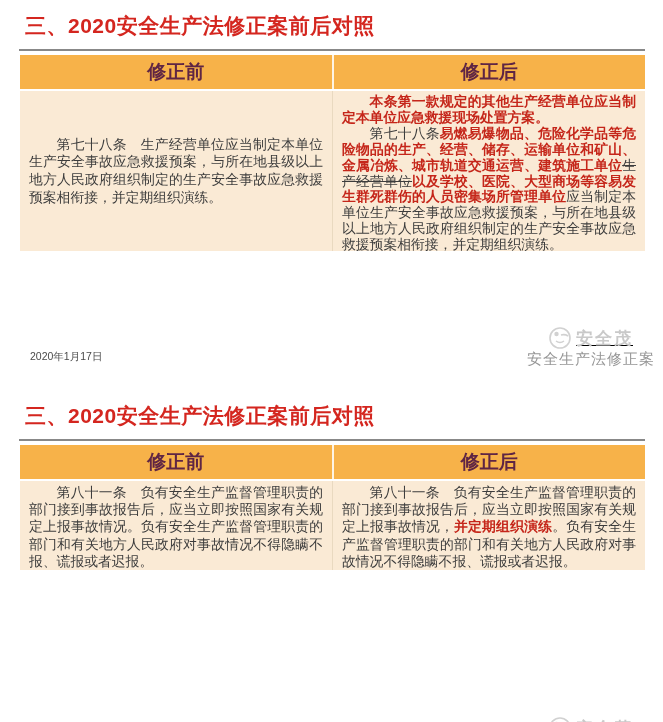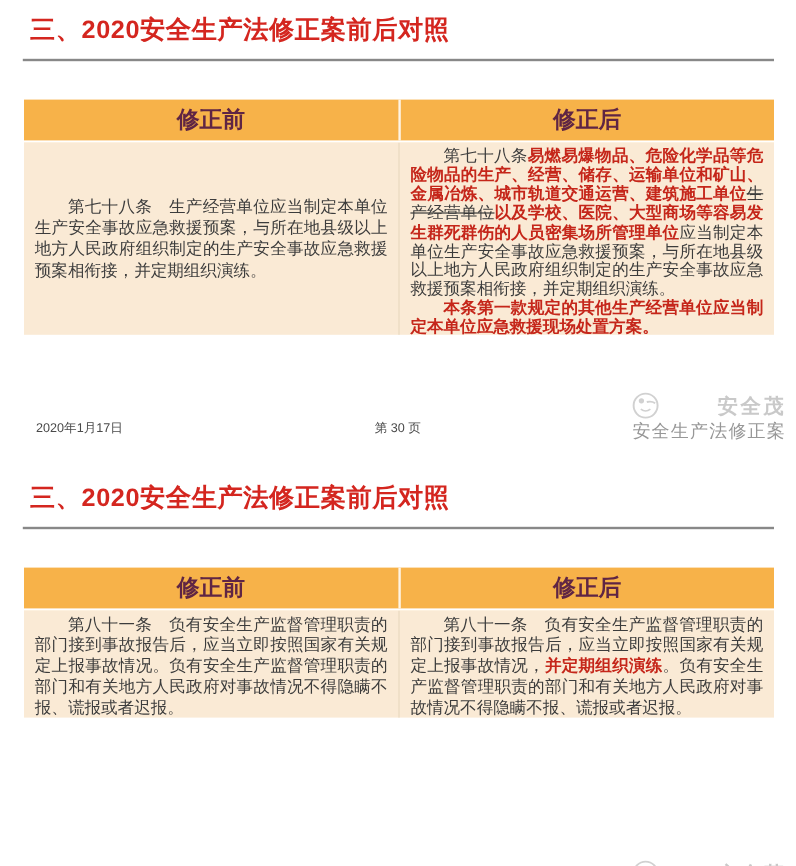--- a/index.html
+++ b/index.html
@@ -38,21 +38,20 @@
   .cmp-table{
     position:absolute;
     left:20px;top:55px;
     width:625px;
   }
   .cmp-header{
     display:flex;
     background:var(--header_bg);
     height:34px;
     border-bottom:2px solid #ffffff;
-    margin-top:28px;
   }
   .cmp-header-cell{
     flex:1;
     display:flex;align-items:center;justify-content:center;
     font-size:19px;font-weight:bold;
     color:var(--header_text);
   }
   .cmp-header-cell.before{border-right:2px solid rgba(255,255,255,0.85);}
   .cmp-body{
     display:flex;
@@ -85,21 +84,21 @@
   .footer-page{
     position:absolute;left:0;right:0;top:350px;
     text-align:center;
     font-size:10.5px;color:var(--footer_text);
   }
   .brand{
     position:absolute;right:8px;top:326px;
     width:130px;
     text-align:right;
   }
-  .brand-row{display:flex;align-items:center;justify-content:space-between;gap:3px;}
+  .brand-row{display:flex;align-items:center;justify-content:center;gap:3px;text-decoration:underline;}
   .brand-logo{width:26px;height:24px;opacity:0.85;}
   .brand-name{
     font-size:17px;font-weight:bold;
     color:var(--watermark_gray);
     letter-spacing:2px;
   }
   .brand-sub{
     margin-top:0px;
     font-size:15px;
     color:var(--watermark_sub);
@@ -118,28 +117,27 @@
     <div class="cmp-table">
       <div class="cmp-header">
         <div class="cmp-header-cell before">修正前</div>
         <div class="cmp-header-cell after">修正后</div>
       </div>
       <div class="cmp-body">
         <div class="cmp-cell before v-center">
             <p class="para"><span class="seg seg-black">第七十八条　生产经营单位应当制定本单位生产安全事故应急救援预案，与所在地县级以上地方人民政府组织制定的生产安全事故应急救援预案相衔接，并定期组织演练。</span></p>
           </div>
         <div class="cmp-cell after">
+            <p class="para"><span class="seg seg-red">本条第一款规定的其他生产经营单位应当制定本单位应急救援现场处置方案。</span></p>
             <p class="para"><span class="seg seg-black">第七十八条</span><span class="seg seg-red">易燃易爆物品、危险化学品等危险物品的生产、经营、储存、运输单位和矿山、金属冶炼、城市轨道交通运营、建筑施工单位</span><span class="seg seg-strike">生产经营单位</span><span class="seg seg-red">以及学校、医院、大型商场等容易发生群死群伤的人员密集场所管理单位</span><span class="seg seg-black">应当制定本单位生产安全事故应急救援预案，与所在地县级以上地方人民政府组织制定的生产安全事故应急救援预案相衔接，并定期组织演练。</span></p>
-            <p class="para"><span class="seg seg-red">本条第一款规定的其他生产经营单位应当制定本单位应急救援现场处置方案。</span></p>
           </div>
       </div>
     </div>
 
     <span class="footer-date">2020年1月17日</span>
-    <span class="footer-page">第 30 页</span>
 
     <div class="brand">
       <div class="brand-row">
         <svg class="brand-logo" viewBox="0 0 26 24">
           <circle cx="13" cy="12" r="10" fill="none" stroke="#c9c9c9" stroke-width="1.6"></circle>
           <circle cx="9.5" cy="8" r="2.2" fill="#c9c9c9"></circle>
           <path d="M14 9 q4 -1 7 1" fill="none" stroke="#c9c9c9" stroke-width="1.6"></path>
           <path d="M9 15 q4 3 8 0" fill="none" stroke="#c9c9c9" stroke-width="1.4"></path>
         </svg>
         <span class="brand-name">安全茂</span>

